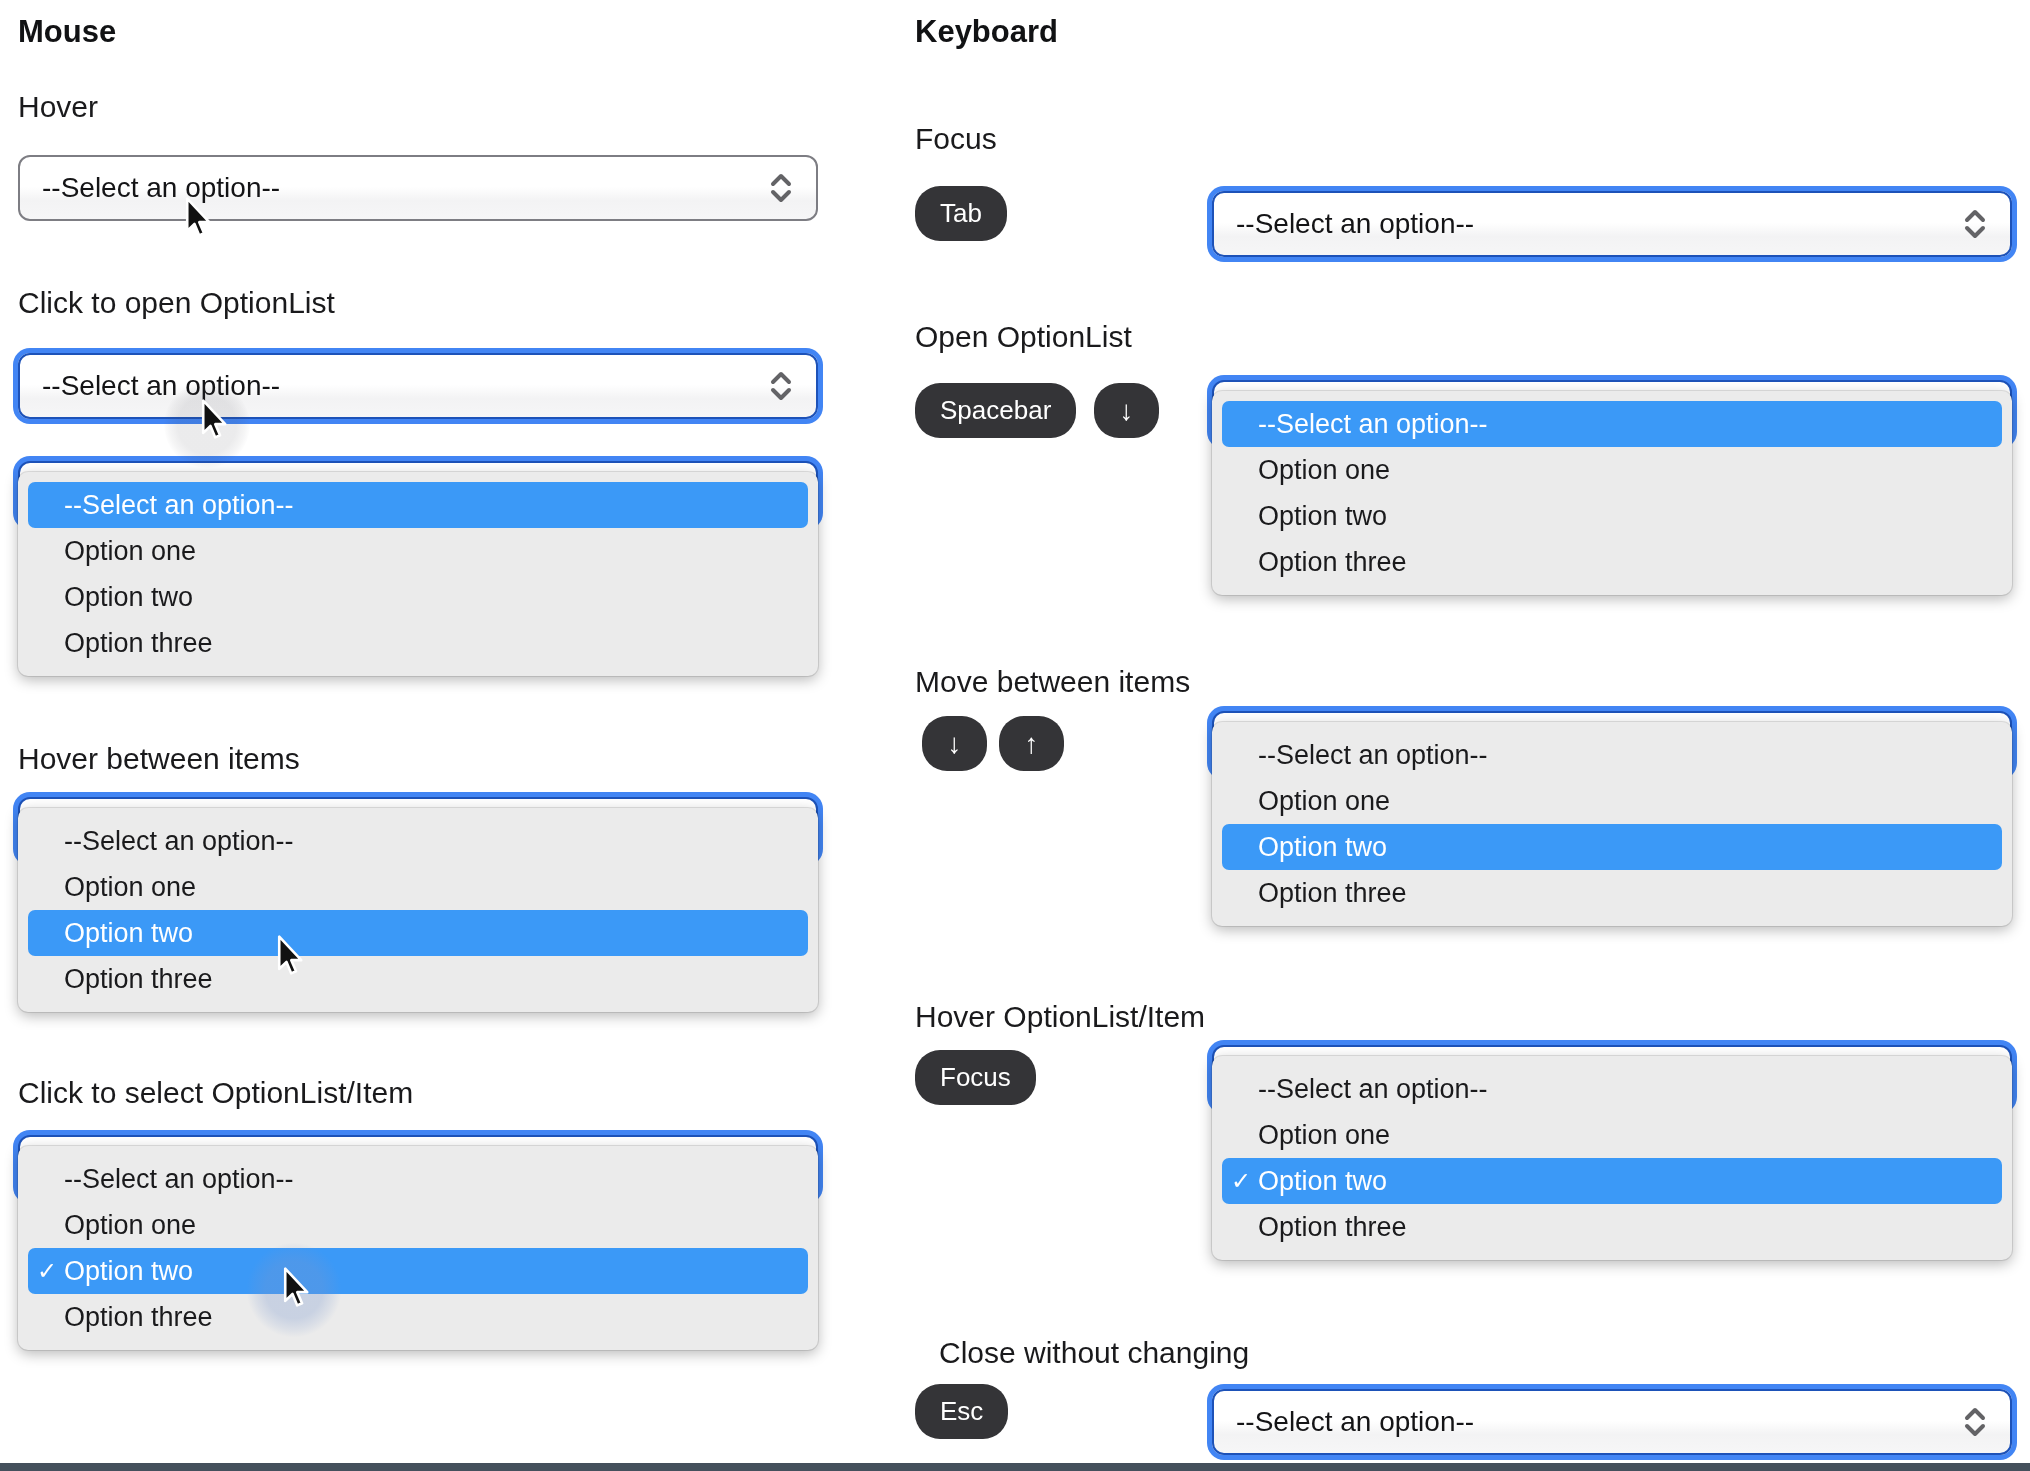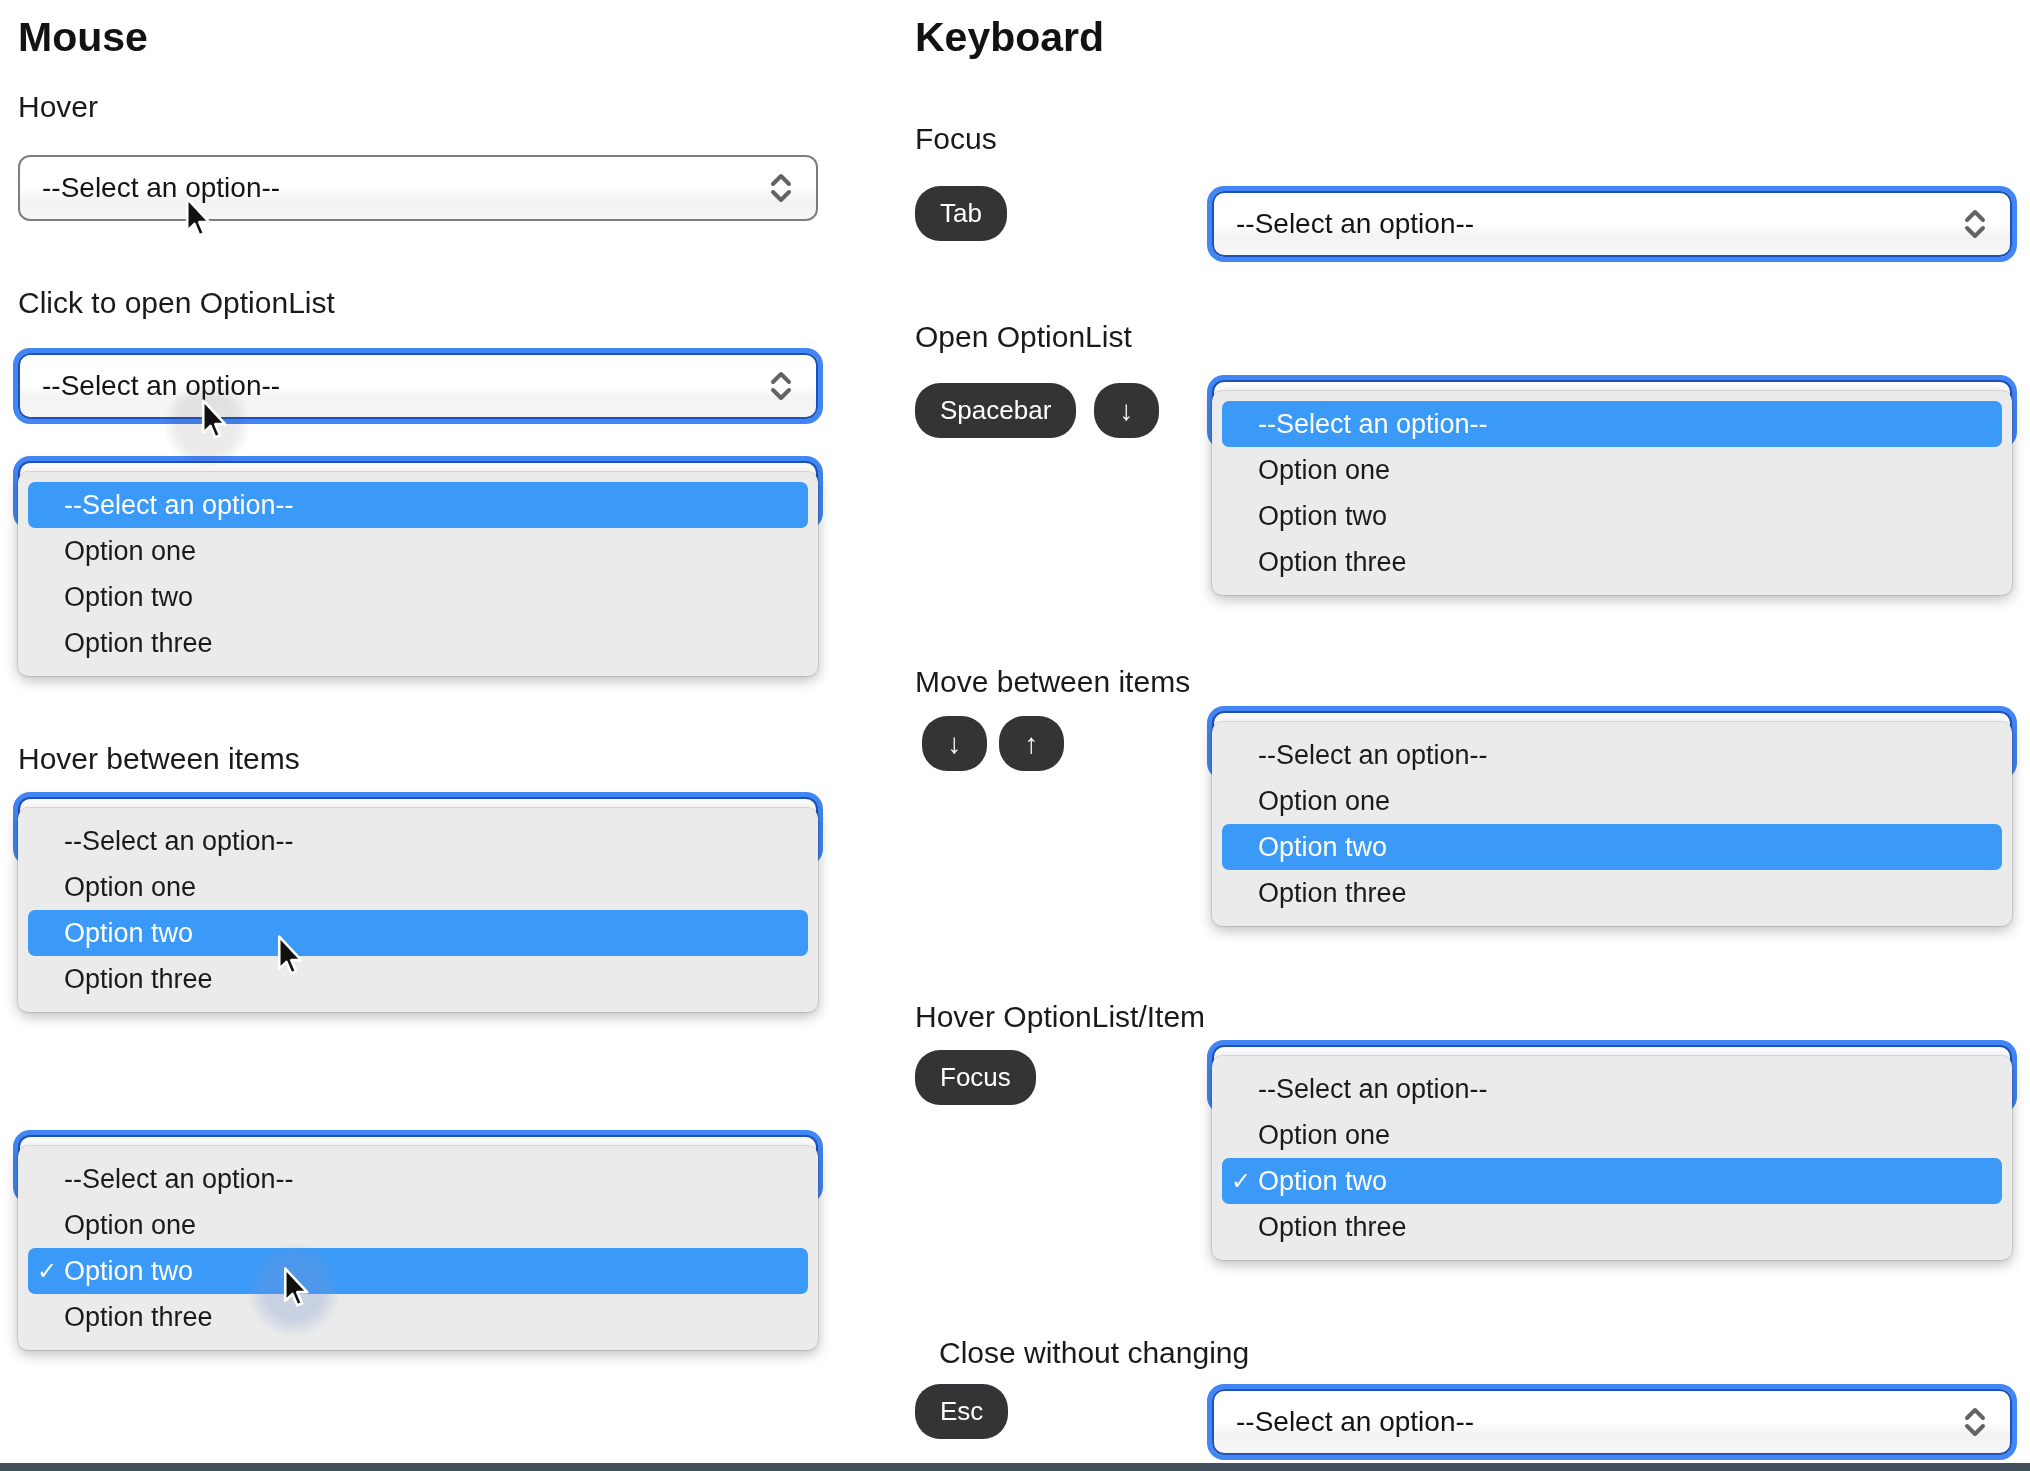--- a/index.html
+++ b/index.html
@@ -1,20 +1,20 @@
 <!DOCTYPE html>
 <html><head>
 <meta charset="utf-8">
 <style>
   html,body{margin:0;padding:0;background:#fff;}
   #page{
     position:relative;width:2030px;height:1471px;overflow:hidden;background:#ffffff;
     font-family:"Liberation Sans","DejaVu Sans",sans-serif;color:#1a1a1c;
   }
-  .h1{position:absolute;font-size:41px;font-weight:700;color:#111214;}
+  .h1{position:absolute;font-size:31px;font-weight:700;color:#111214;}
   .lbl{position:absolute;font-size:30px;font-weight:400;color:#1a1a1c;}
 
   
   .sel{
     position:absolute;width:800px;height:66px;box-sizing:border-box;
     border:2px solid #7d7d83;border-radius:12px;
     background:linear-gradient(180deg,#ffffff 0%,#ffffff 48%,#f3f3f4 70%,#f6f6f7 100%);
     display:flex;align-items:center;padding:0 24px 0 22px;
   }
   .sel.focus{
@@ -136,20 +136,21 @@
         </div>
       <div class="row">
           <span>Option three</span>
         </div>
     </div>
   </div>
   <svg class="cursor" style="left:270px;top:934px;" width="34" height="44" viewBox="0 0 26 34">
     <path d="M7 2 L7 27 L12.6 21.6 L16.2 30.4 L20 28.8 L16.3 20.2 L24 20.2 Z" fill="#111" stroke="#fff" stroke-width="2" stroke-linejoin="round"></path>
   </svg>
 
+  <div class="lbl" style="left:18px;top:1076px;">Click to select OptionList/Item</div>
 
   <div class="openlist" style="left:12px;top:1128px;height:230px;">
     <div class="olghost"></div>
     <div class="olpanel">
       <div class="row">
           <span>--Select an option--</span>
         </div>
       <div class="row">
           <span>Option one</span>
         </div>

